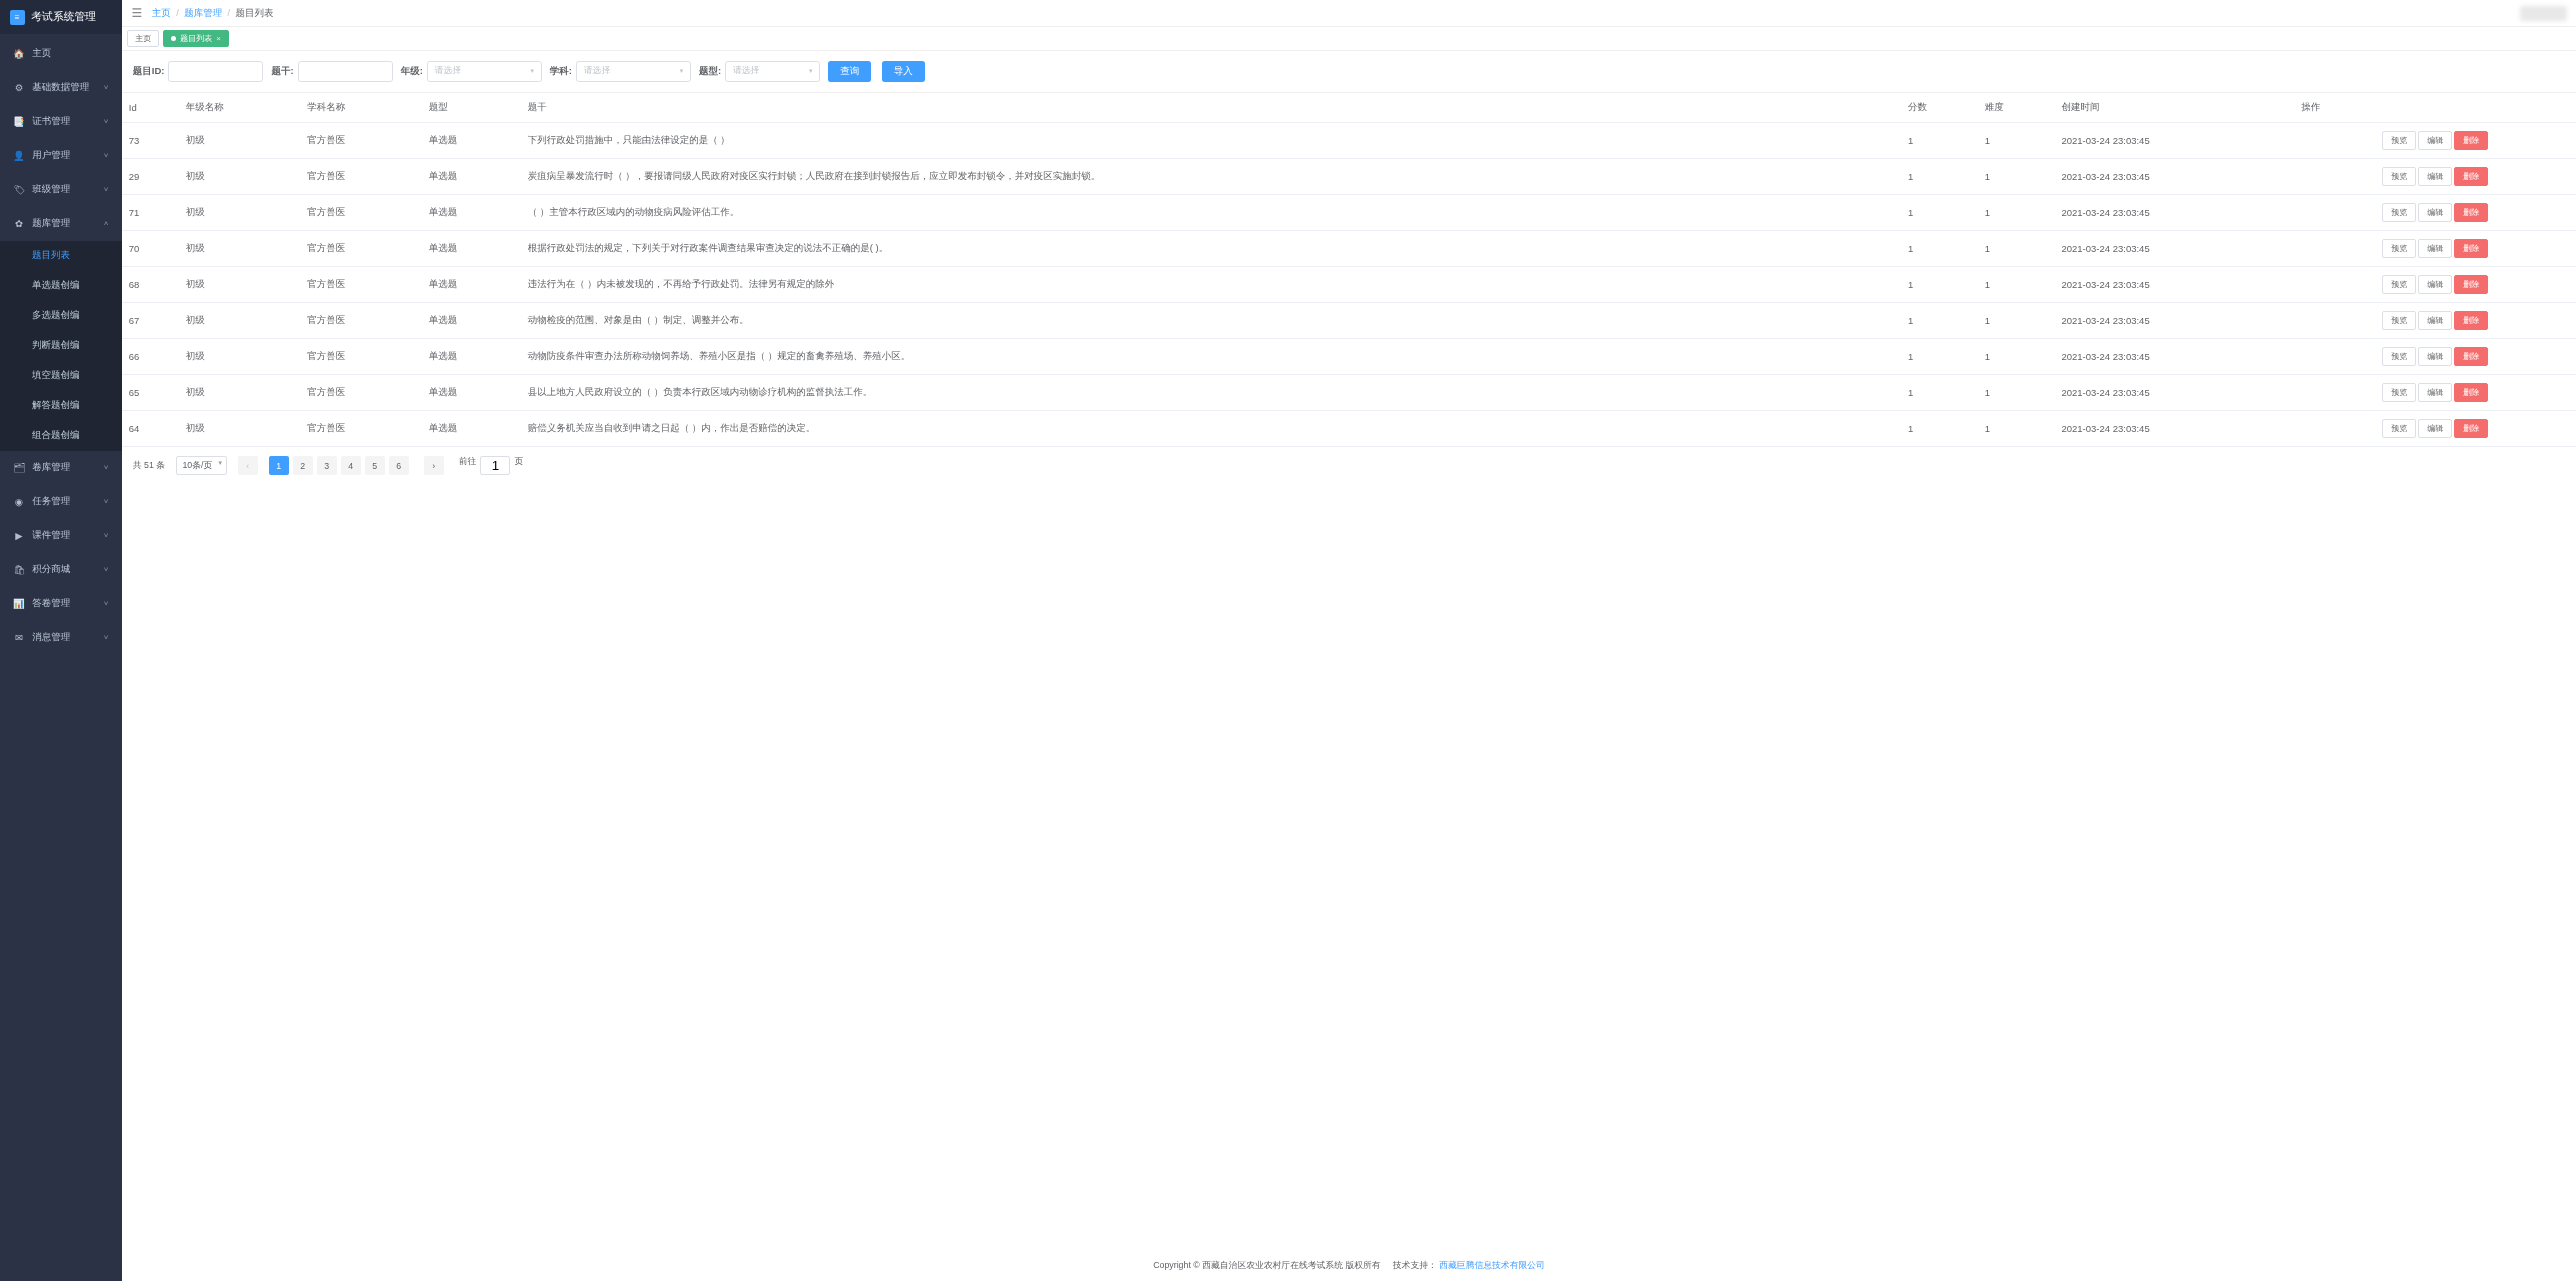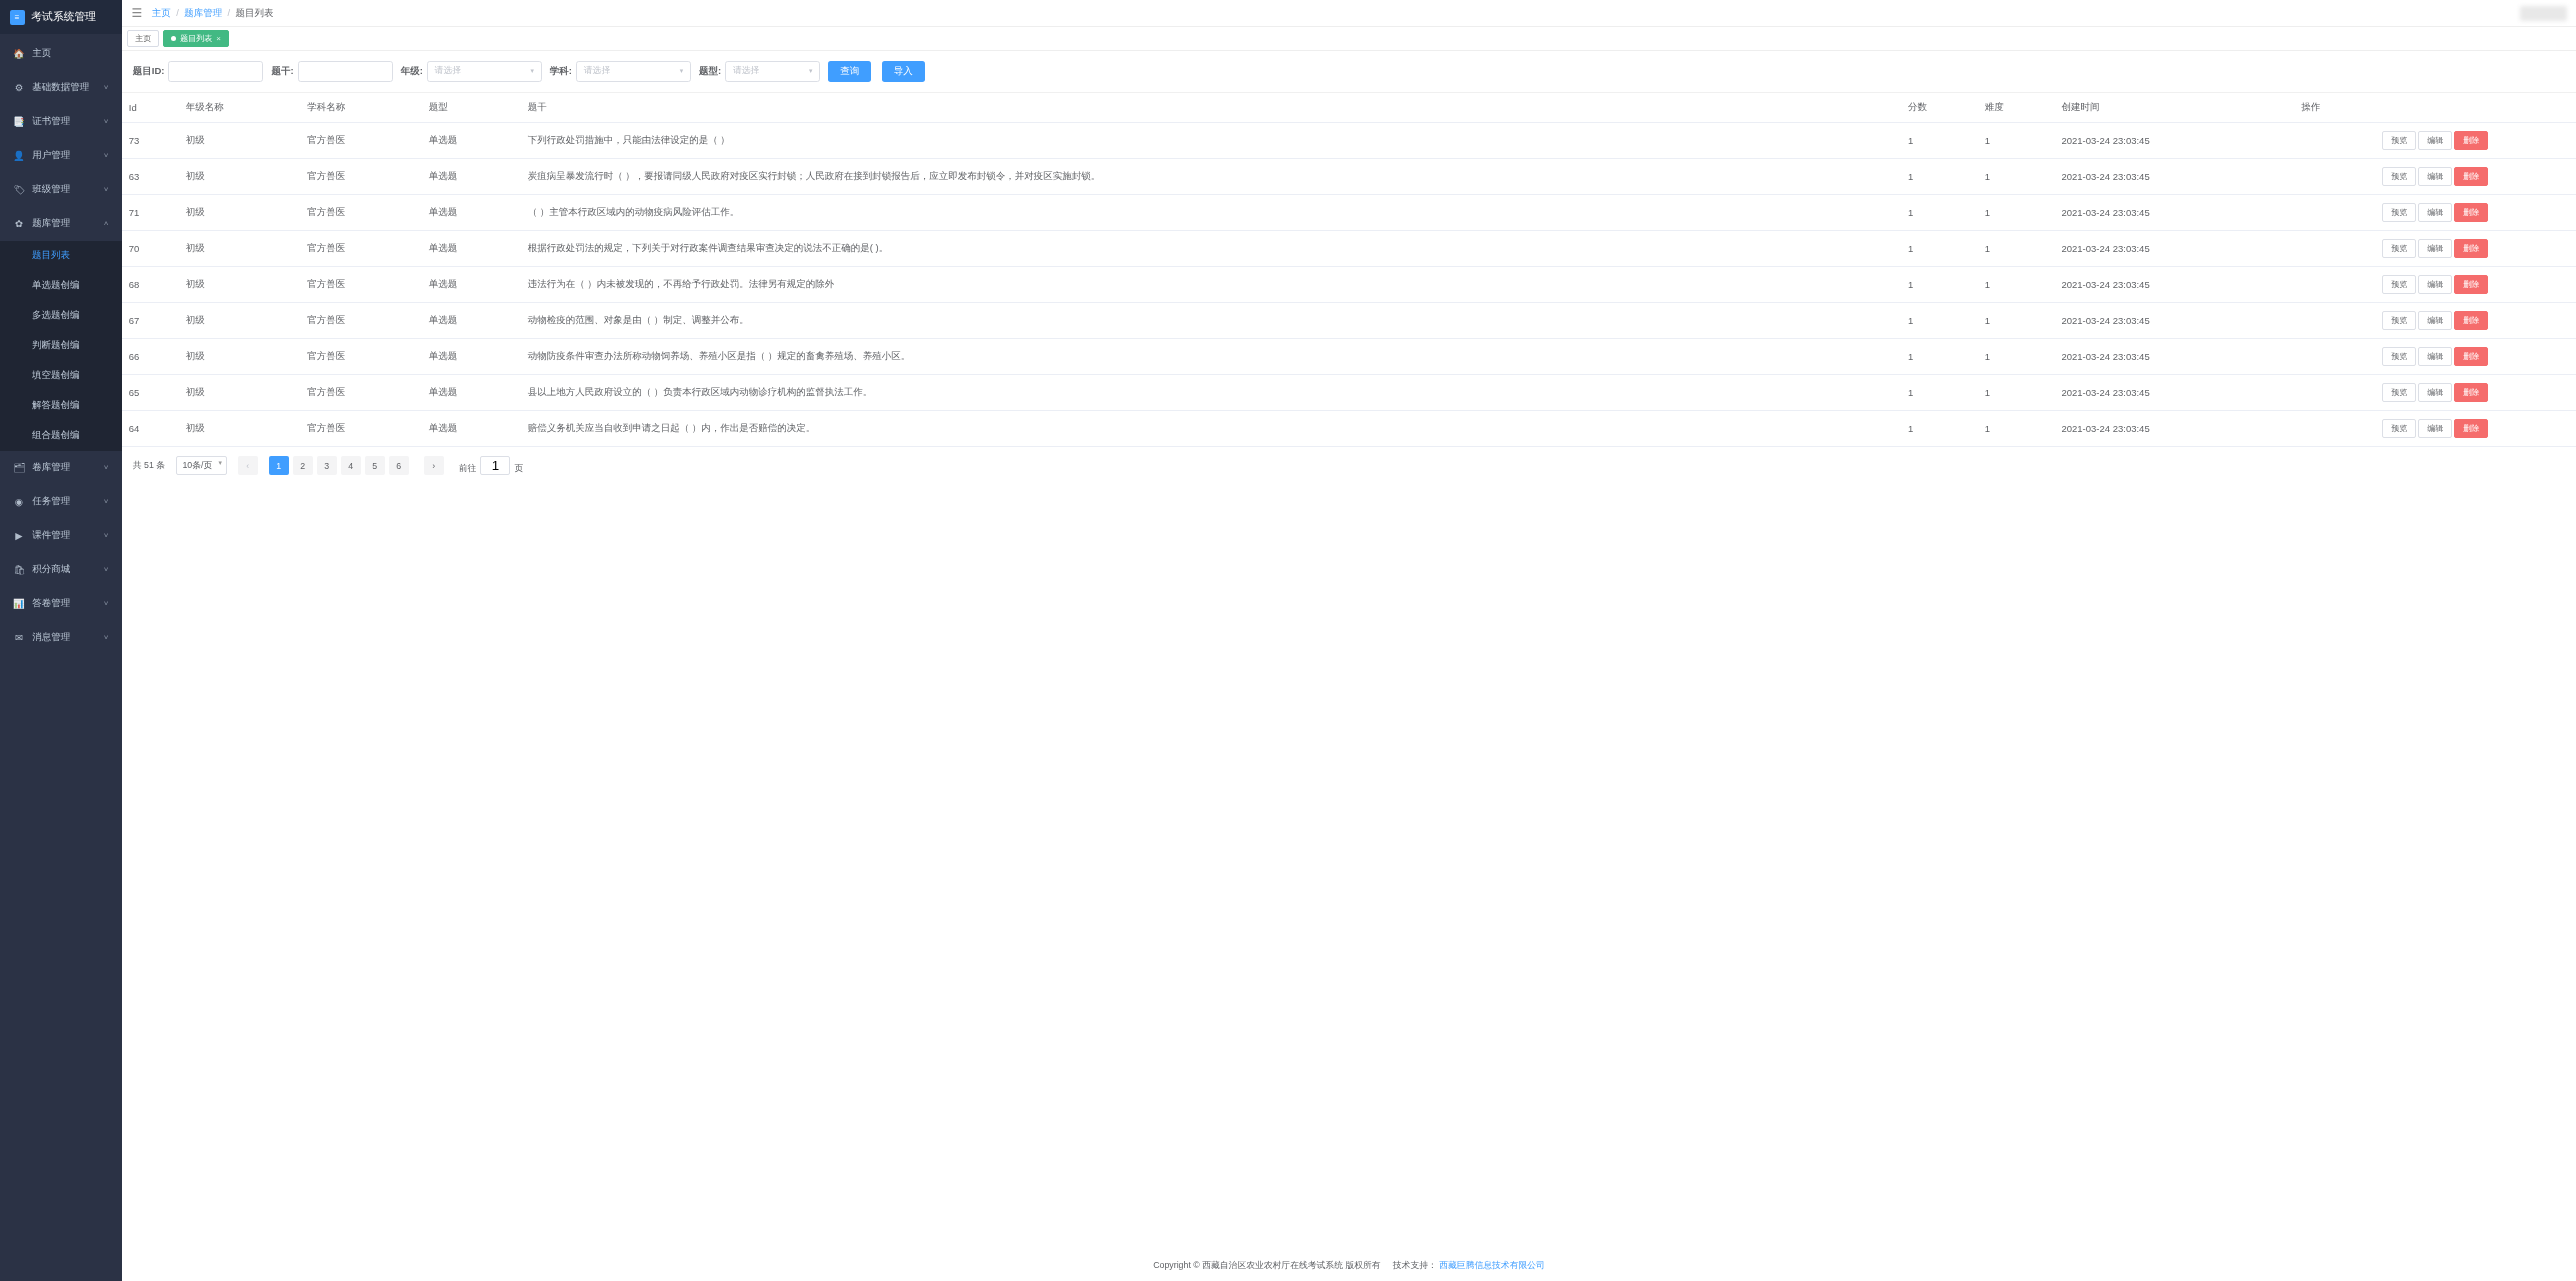--- a/index.html
+++ b/index.html
@@ -42,21 +42,21 @@
   .ops-cell{text-align:center}
   .ops{display:inline-flex;gap:2px;justify-content:space-between}
   .btn-sm{height:19px;padding:0 8px;font-size:8px;border-radius:2px;border:0.7px solid #dcdfe6;background:#fff;color:#606266;cursor:pointer}
   .btn-sm.danger{background:#f56c6c;border-color:#f56c6c;color:#fff}
   .pager{display:flex;align-items:center;padding:9.5px 10.8px;gap:11px;font-size:8.8px;color:#606266}
   .pgsize{border:0.7px solid #dcdfe6;border-radius:2px;padding:2.7px 13.5px 2.7px 5.4px;background:#fff;cursor:pointer;position:relative}
   .pgsize::after{content:"▾";position:absolute;right:4px;top:2px;font-size:6.8px;color:#999}
   .pgbtn{width:20px;height:19px;display:flex;align-items:center;justify-content:center;border-radius:2px;background:#f4f4f5;color:#606266;cursor:pointer;font-size:8.8px}
   .pgbtn.active{background:#409eff;color:#fff}
   .pgbtn.disabled{color:#c0c4cc;cursor:not-allowed}
-  .goto{display:flex;align-items:flex-end;gap:4px;margin-left:4px}
+  .goto{display:flex;align-items:flex-start;gap:4px;margin-left:4px}
   .goto input{width:30px;height:19px;border:0.7px solid #dcdfe6;border-radius:2px;text-align:center}
   .footer{margin-top:auto;text-align:center;padding:9.5px;font-size:8.8px;color:#606266}
   .footer a{color:#409eff;text-decoration:none}
 </style>
 </head>
 <body>
 
 <div class="app">
   <aside class="sidebar">
     <div class="sb-header">
@@ -231,21 +231,21 @@
             <td>1</td>
             <td>1</td>
             <td>2021-03-24 23:03:45</td>
             <td class="ops-cell"><div class="ops">
                 <button class="btn-sm">预览</button>
                 <button class="btn-sm">编辑</button>
                 <button class="btn-sm danger">删除</button>
               </div></td>
           </tr>
           <tr>
-            <td>63</td>
+            <td>29</td>
             <td>初级</td>
             <td>官方兽医</td>
             <td>单选题</td>
             <td>炭疽病呈暴发流行时（ ），要报请同级人民政府对疫区实行封锁；人民政府在接到封锁报告后，应立即发布封锁令，并对疫区实施封锁。</td>
             <td>1</td>
             <td>1</td>
             <td>2021-03-24 23:03:45</td>
             <td class="ops-cell"><div class="ops">
                 <button class="btn-sm">预览</button>
                 <button class="btn-sm">编辑</button>

